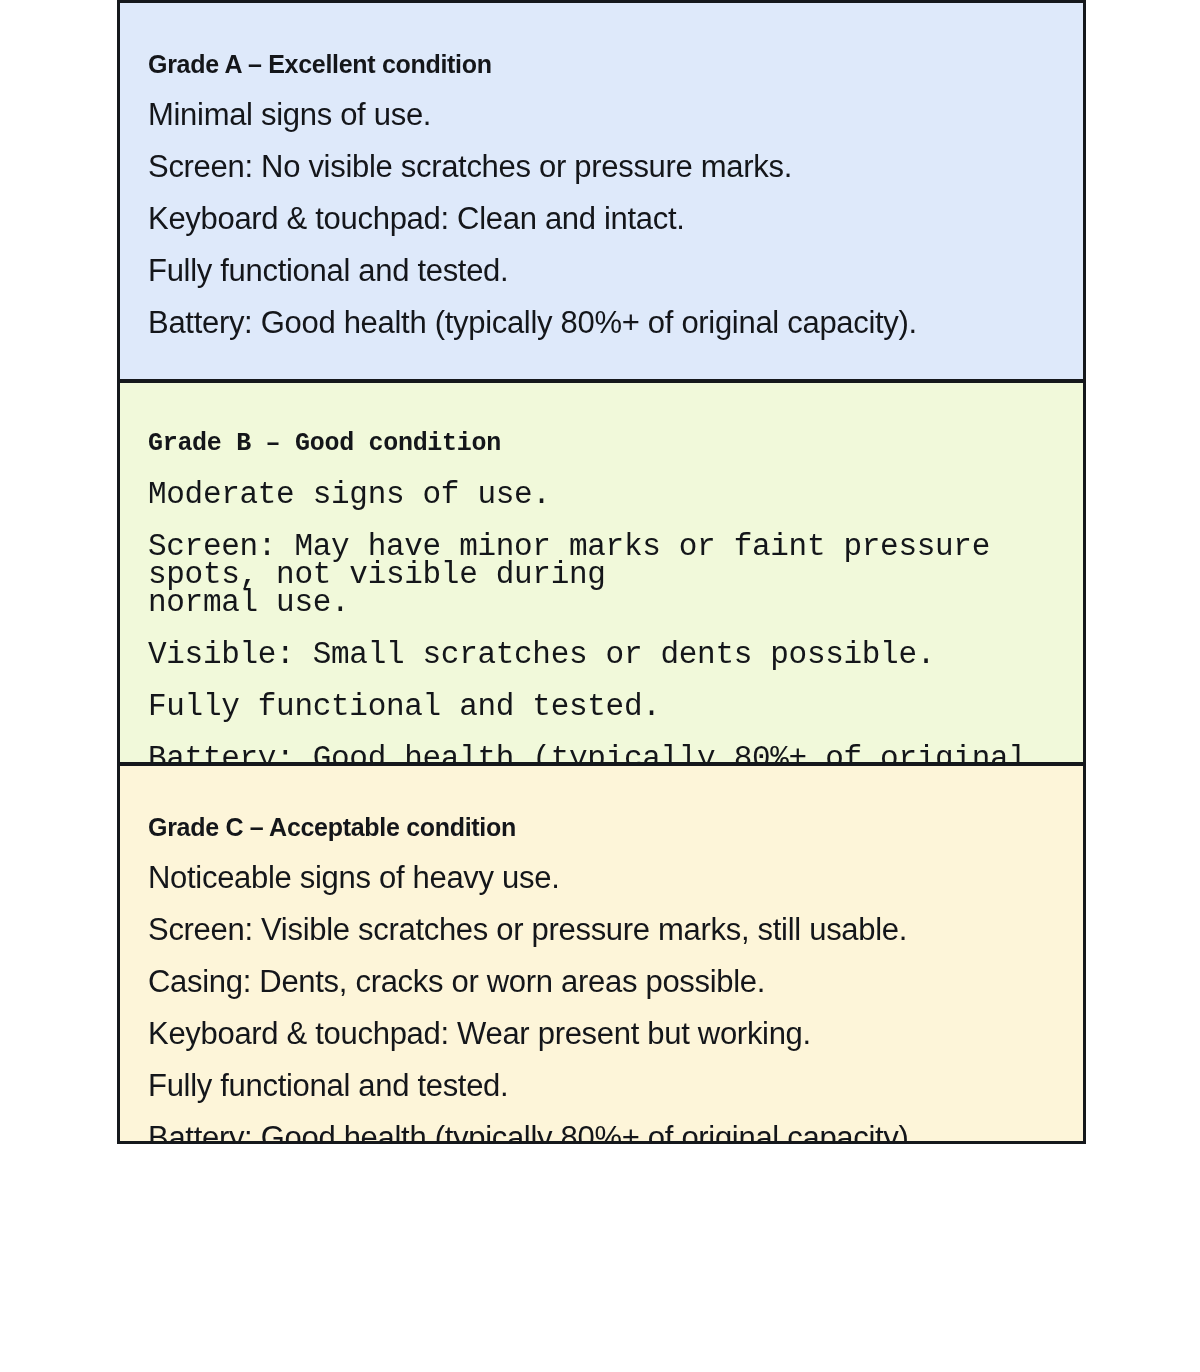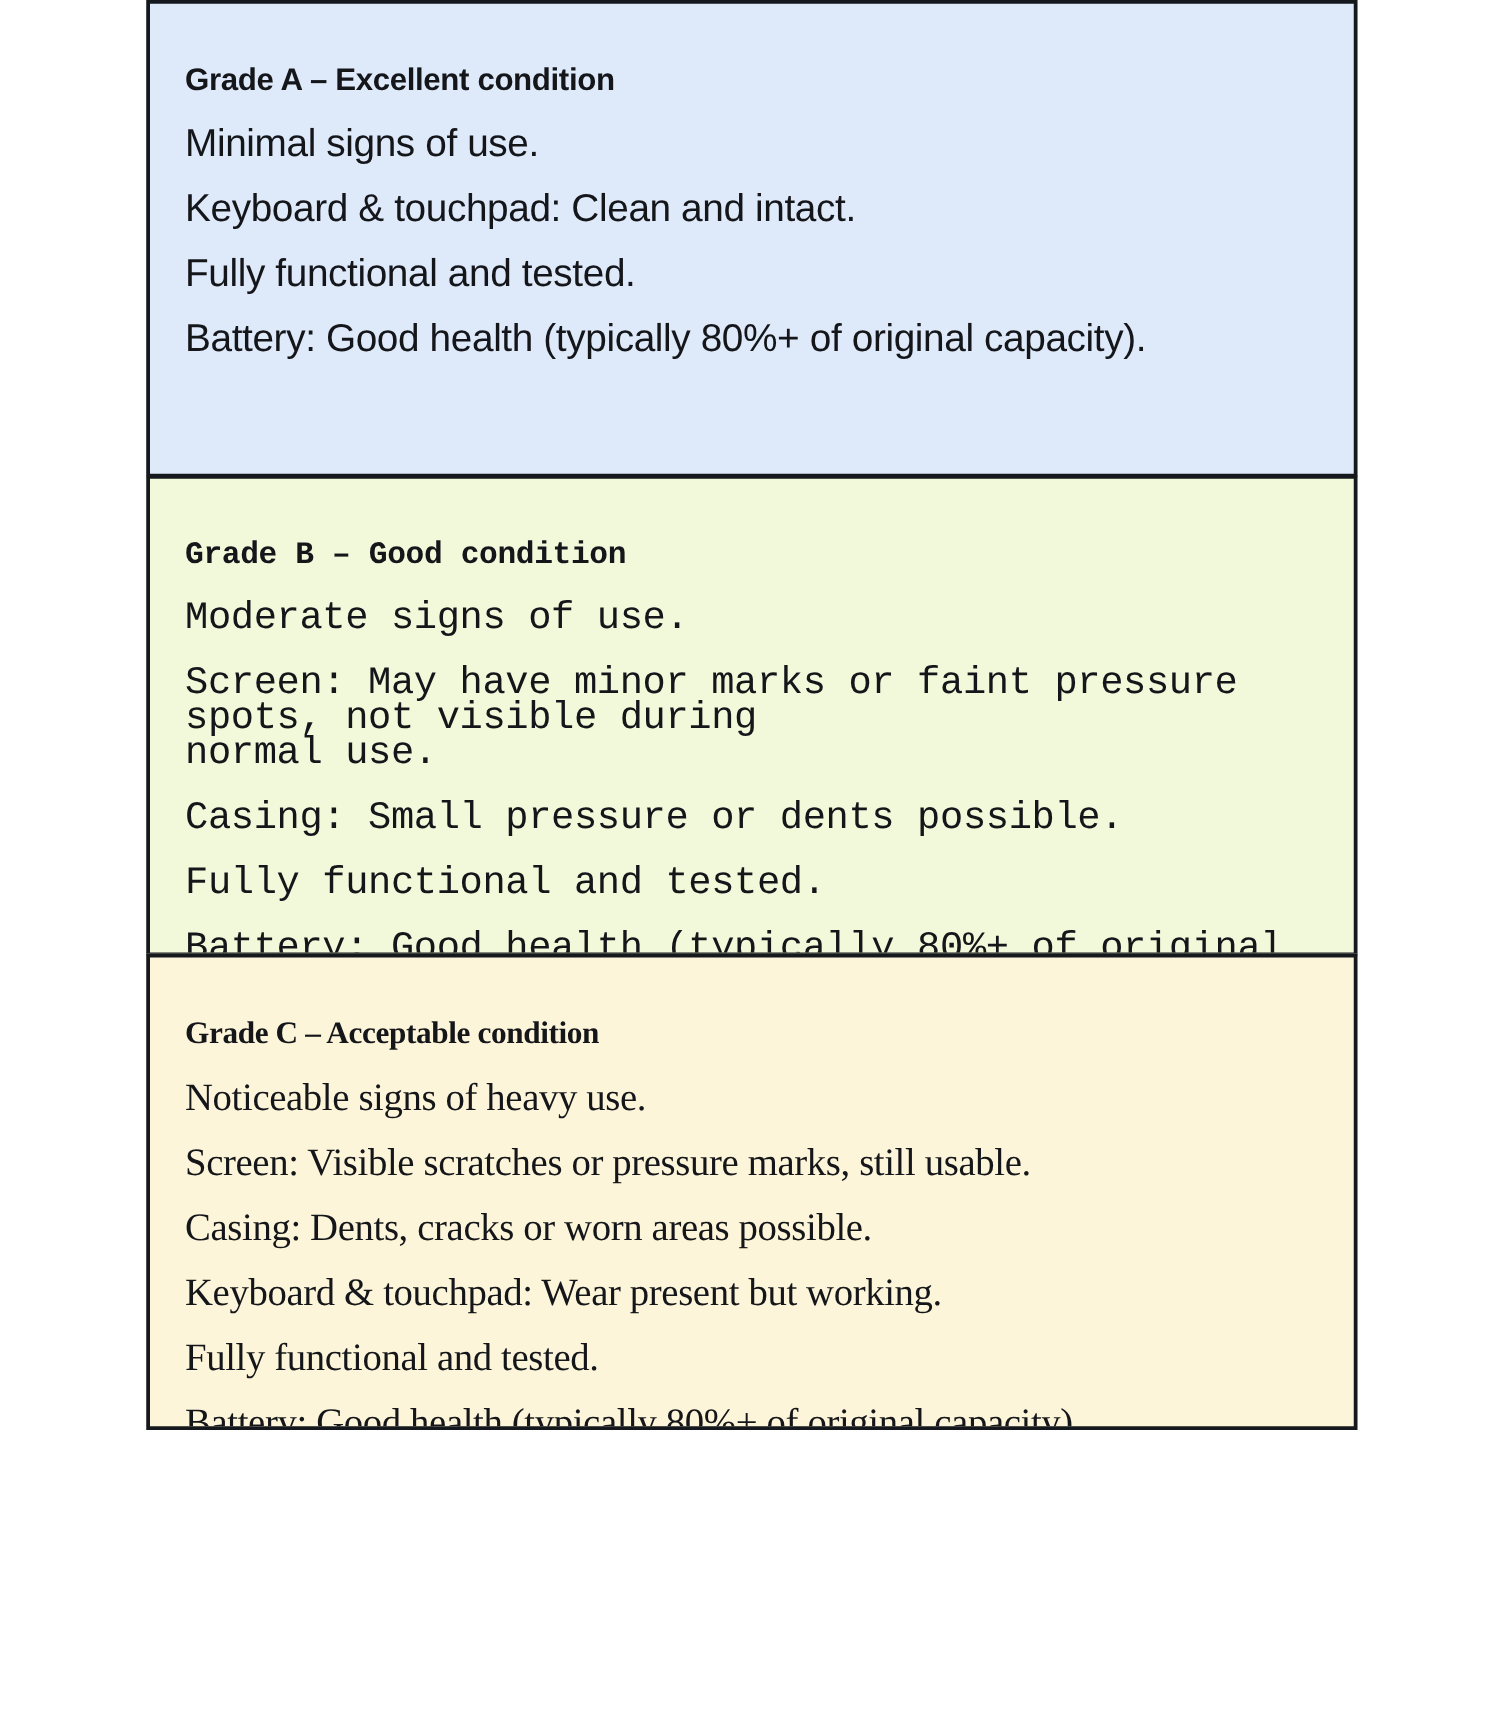--- a/index.html
+++ b/index.html
@@ -31,21 +31,21 @@
     box-sizing: border-box;
     border: 3px solid #15181c;
     padding: 46px 30px 0 28px;
     overflow: hidden;
   }
   .grade-section + .grade-section {
     margin-top: -2px; 
   }
   .sec-a { height: 458px; }
   .sec-b { height: 461px; font-family: Liberation Mono, monospace; }
-  .sec-c { height: 457px; font-family: Liberation Serif, serif; }
+  .sec-c { height: 457px; }
   .grade-title {
     margin: 0 0 22px 0;
     font-size: 25px;
     line-height: 30px;
     font-weight: bold;
     letter-spacing: -0.3px;
   }
   .para {
     margin: 0 0 24px 0;
     font-size: 31px;
@@ -56,31 +56,32 @@
 </style>
 </head>
 <body>
 
 <div class="page">
   <div class="card">
 
     <section class="grade-section sec-a" style="background: rgb(222, 233, 250);">
       <h2 class="grade-title">Grade A – Excellent condition</h2>
       <p class="para">Minimal signs of use.</p>
+      <p class="para">Screen: No visible scratches or pressure marks.</p>
       <p class="para">Keyboard &amp; touchpad: Clean and intact.</p>
       <p class="para">Fully functional and tested.</p>
       <p class="para">Battery: Good health (typically 80%+ of original capacity).</p>
     </section>
 
     <section class="grade-section sec-b" style="background: rgb(241, 249, 218);">
       <h2 class="grade-title">Grade B – Good condition</h2>
       <p class="para">Moderate signs of use.</p>
       <p class="para">Screen: May have minor marks or faint pressure spots, not visible during
 normal use.</p>
-      <p class="para">Casing: Small pressure or dents possible.</p>
+      <p class="para">Visible: Small scratches or dents possible.</p>
       <p class="para">Fully functional and tested.</p>
       <p class="para">Battery: Good health (typically 80%+ of original capacity).</p>
     </section>
 
     <section class="grade-section sec-c" style="background: rgb(253, 245, 217);">
       <h2 class="grade-title">Grade C – Acceptable condition</h2>
       <p class="para">Noticeable signs of heavy use.</p>
       <p class="para">Screen: Visible scratches or pressure marks, still usable.</p>
       <p class="para">Casing: Dents, cracks or worn areas possible.</p>
       <p class="para">Keyboard &amp; touchpad: Wear present but working.</p>

